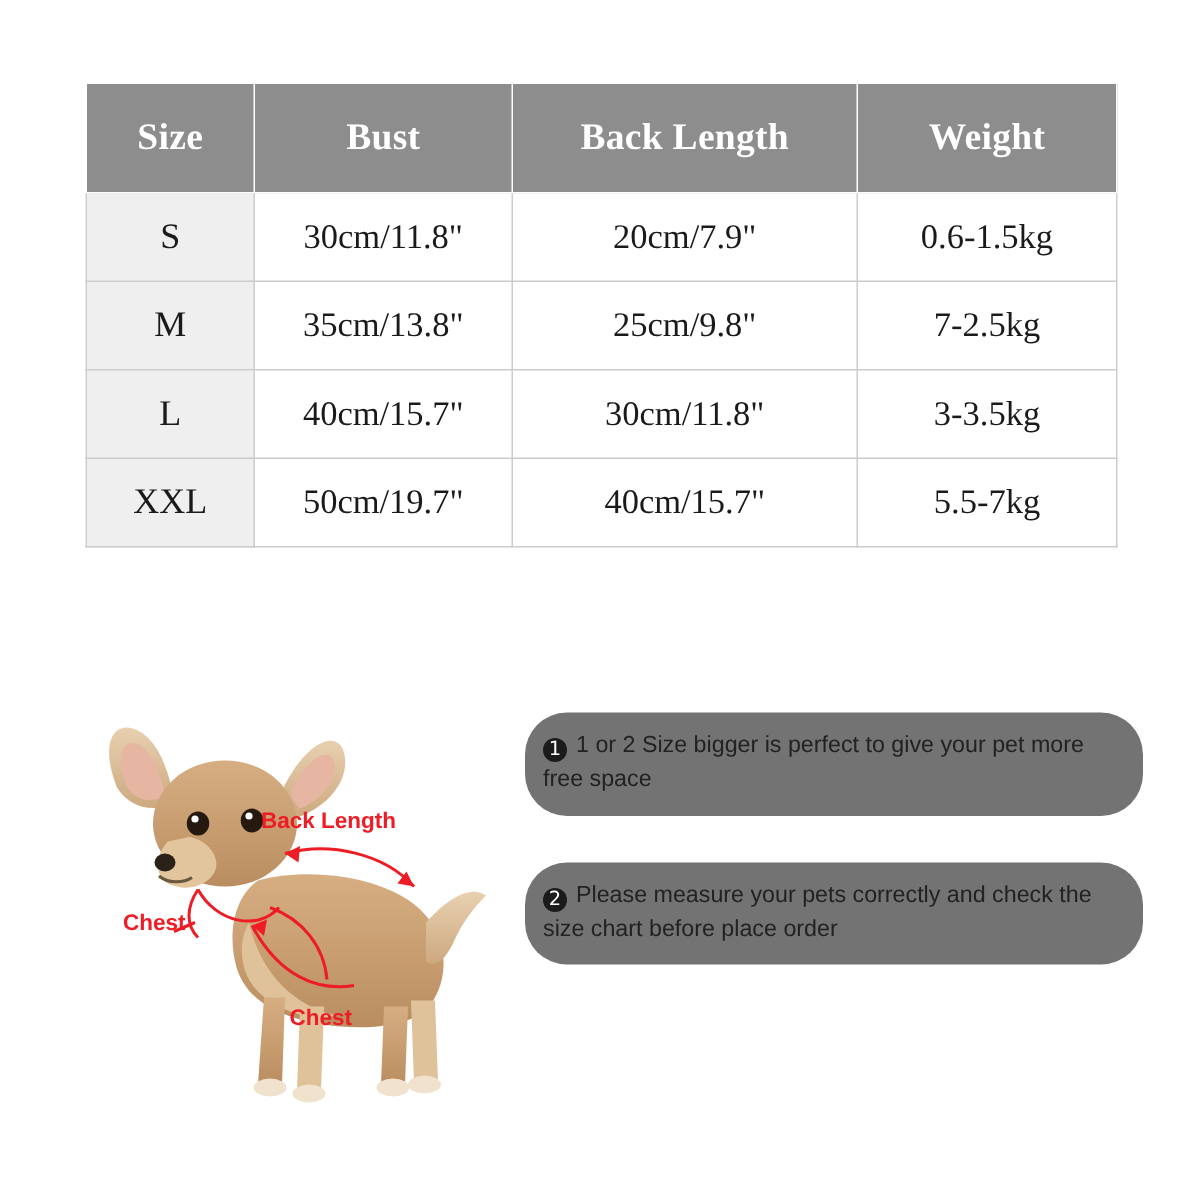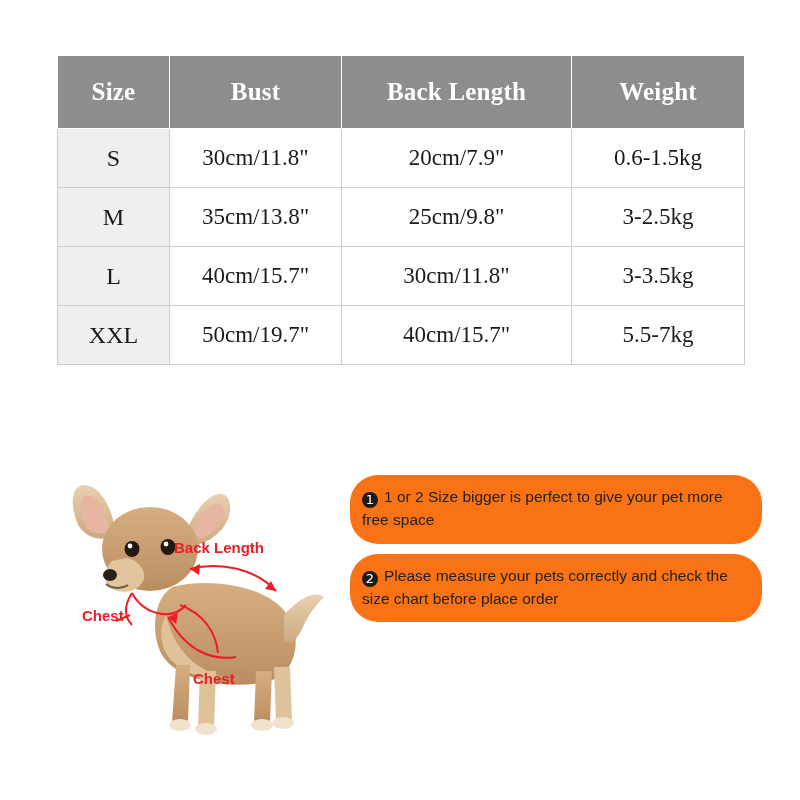--- a/index.html
+++ b/index.html
@@ -98,27 +98,27 @@
   .lbl-chest  { left: 153px; top: 205px; }
 
   
   .notes {
     position: absolute;
     left: 350px;
     top: 20px;
     width: 412px;
   }
   .note {
-    background: #f97316;
+    background: #737373;
     color: #222222;
     font-family: "Liberation Sans", sans-serif;
     font-size: 15.5px;
     line-height: 1.5;
     padding: 10px 12px 12px 12px;
-    margin-bottom: 10px;
+    margin-bottom: 31px;
     box-sizing: border-box;
     border-radius: 28px;
   }
   .note .bullet {
     display: inline-block;
     width: 16px;
     height: 16px;
     line-height: 16px;
     font-size: 13px;
     text-align: center;
@@ -156,21 +156,21 @@
         <tr>
           <td class="size-cell">S</td>
           <td>30cm/11.8"</td>
           <td>20cm/7.9"</td>
           <td>0.6-1.5kg</td>
         </tr>
         <tr>
           <td class="size-cell">M</td>
           <td>35cm/13.8"</td>
           <td>25cm/9.8"</td>
-          <td>3-2.5kg</td>
+          <td>7-2.5kg</td>
         </tr>
         <tr>
           <td class="size-cell">L</td>
           <td>40cm/15.7"</td>
           <td>30cm/11.8"</td>
           <td>3-3.5kg</td>
         </tr>
         <tr>
           <td class="size-cell">XXL</td>
           <td>50cm/19.7"</td>

